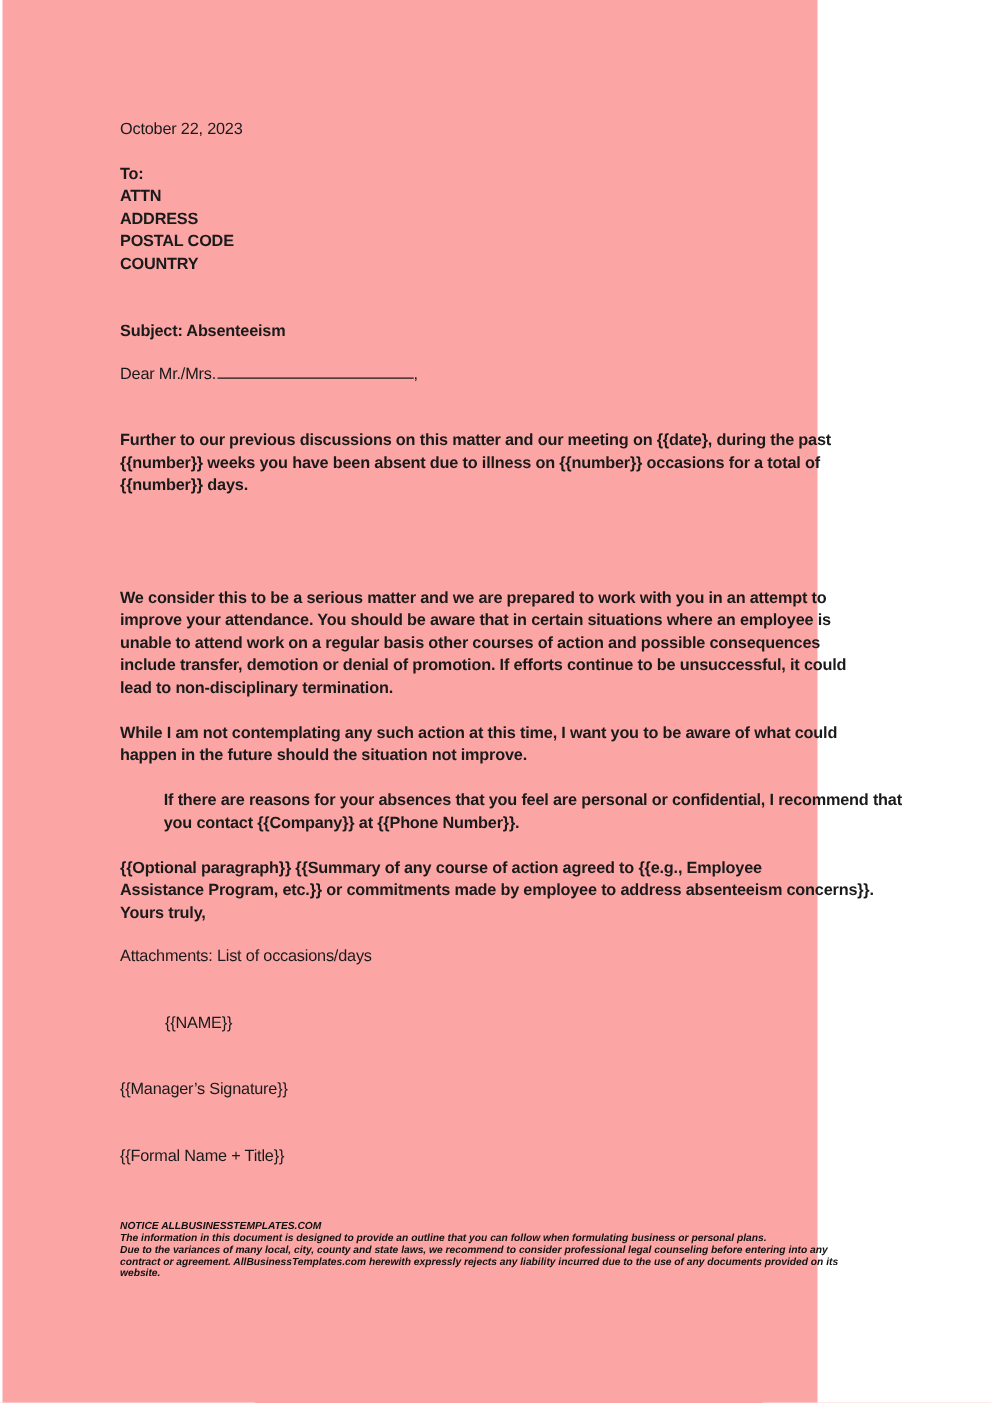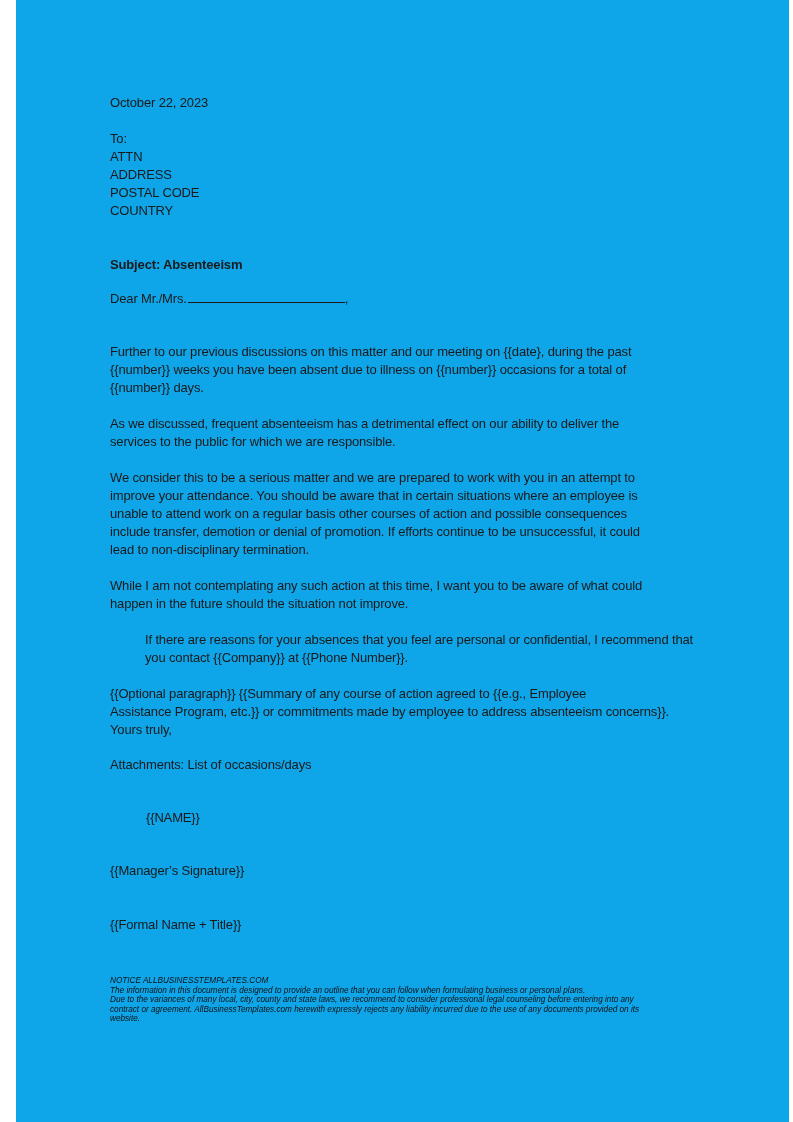--- a/index.html
+++ b/index.html
@@ -1,24 +1,24 @@
 <!DOCTYPE html>
 <html><head>
   <meta charset="utf-8">
   <style>
     html, body { margin: 0; padding: 0; background: #ffffff; }
     body { width: 793px; height: 1122px; position: relative; overflow: hidden; }
     .page {
-      position: absolute; left: 16px; top: 0; width: 773px; height: 1122px;
-      background: #0ea5e9; color: #1a1a1a;
+      position: absolute; left: 2px; top: 0; width: 652px; height: 1122px;
+      background: #fca5a5; color: #1a1a1a;
       font-family: "Liberation Sans", "DejaVu Sans", sans-serif;
     }
     .body-text { font-size: 13px; line-height: 18px; letter-spacing: -0.15px; }
     .blk { position: absolute; left: 94px; margin: 0; white-space: nowrap; }
-    .line { display: block; }
+    .line { display: block; font-weight: bold; }
     .underline-blank {
       display: inline-block; width: 157px; border-bottom: 1px solid #1a1a1a;
       height: 12px; vertical-align: baseline; margin-left: 1px;
     }
     .notice {
       position: absolute; left: 94px; top: 976px; width: 610px;
       font-family: "Liberation Sans", sans-serif; font-style: italic;
       font-size: 8.2px; line-height: 9.6px; color: #111;
     }
     .notice .line { white-space: nowrap; }
@@ -43,24 +43,20 @@
   <p class="blk body-text" style="top:290px;">
     <span>Dear Mr./Mrs.</span><span class="underline-blank"></span><span>,</span>
   </p>
 
   <div class="blk body-text" style="top:343px;">
     <span class="line">Further to our previous discussions on this matter and our meeting on {{date}, during the past</span>
     <span class="line">{{number}} weeks you have been absent due to illness on {{number}} occasions for a total of</span>
     <span class="line">{{number}} days.</span>
   </div>
 
-  <div class="blk body-text" style="top:415px;">
-    <span class="line">As we discussed, frequent absenteeism has a detrimental effect on our ability to deliver the</span>
-    <span class="line">services to the public for which we are responsible.</span>
-  </div>
 
   <div class="blk body-text" style="top:469px;">
     <span class="line">We consider this to be a serious matter and we are prepared to work with you in an attempt to</span>
     <span class="line">improve your attendance. You should be aware that in certain situations where an employee is</span>
     <span class="line">unable to attend work on a regular basis other courses of action and possible consequences</span>
     <span class="line">include transfer, demotion or denial of promotion. If efforts continue to be unsuccessful, it could</span>
     <span class="line">lead to non-disciplinary termination.</span>
   </div>
 
   <div class="blk body-text" style="top:577px;">

